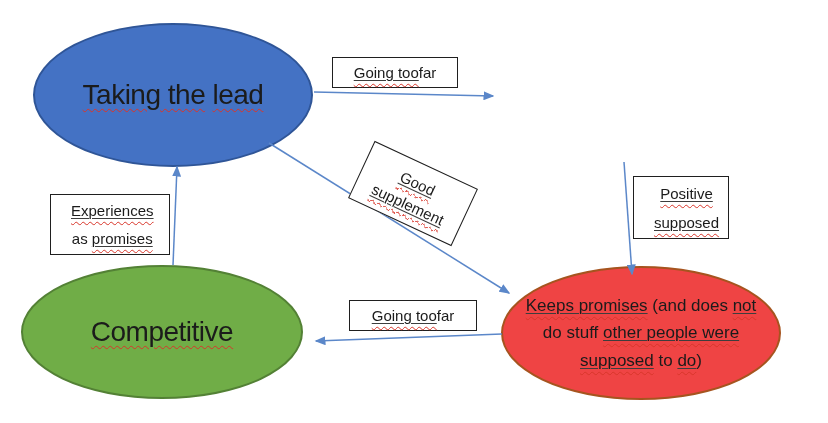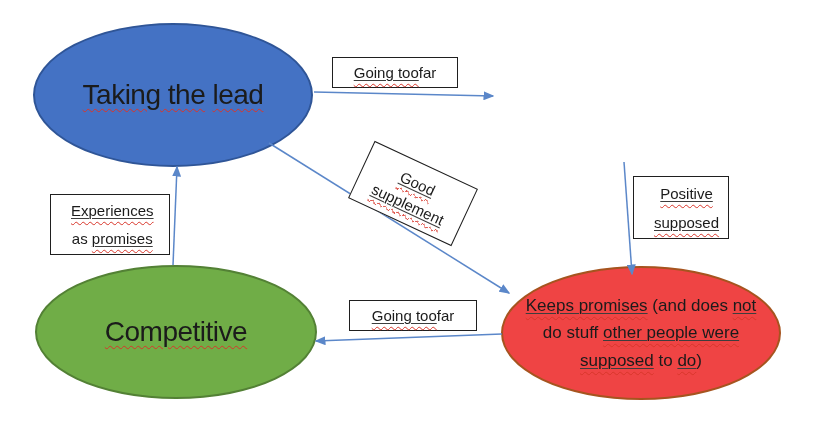--- a/index.html
+++ b/index.html
@@ -16,21 +16,21 @@
     position: absolute;
     border-radius: 50%;
     display: flex;
     align-items: center;
     justify-content: center;
     text-align: center;
     box-sizing: border-box;
   }
   .node-blue   { left: 33px;  top: 23px;  width: 280px; height: 144px; background: #4472c4; border: 2.5px solid #2f5597; }
   .node-gold   { left: 496px; top: 31px;  width: 280px; height: 132px; background: #ffc000; border: 2.5px solid #b88a00; }
-  .node-green  { left: 35px;  top: 265px; width: 282px; height: 134px; background: #70ad47; border: 2.5px solid #538135; }
+  .node-green  { left: 21px;  top: 265px; width: 282px; height: 134px; background: #70ad47; border: 2.5px solid #538135; }
   .node-orange { left: 501px; top: 266px; width: 280px; height: 134px; background: #ef4444; border: 2.5px solid #a6541f; }
   .t-lg { font-size: 28px; line-height: 1.15; letter-spacing: -0.5px; max-width: 250px; }
   .t-sm { font-size: 17px; line-height: 1.62; max-width: 254px; }
   .arrow-layer { position: absolute; left: 0; top: 0; width: 828px; height: 423px; }
   .labelbox {
     position: absolute;
     background: #ffffff;
     border: 1.5px solid #1f1f1f;
     box-sizing: border-box;
     font-size: 15px;

